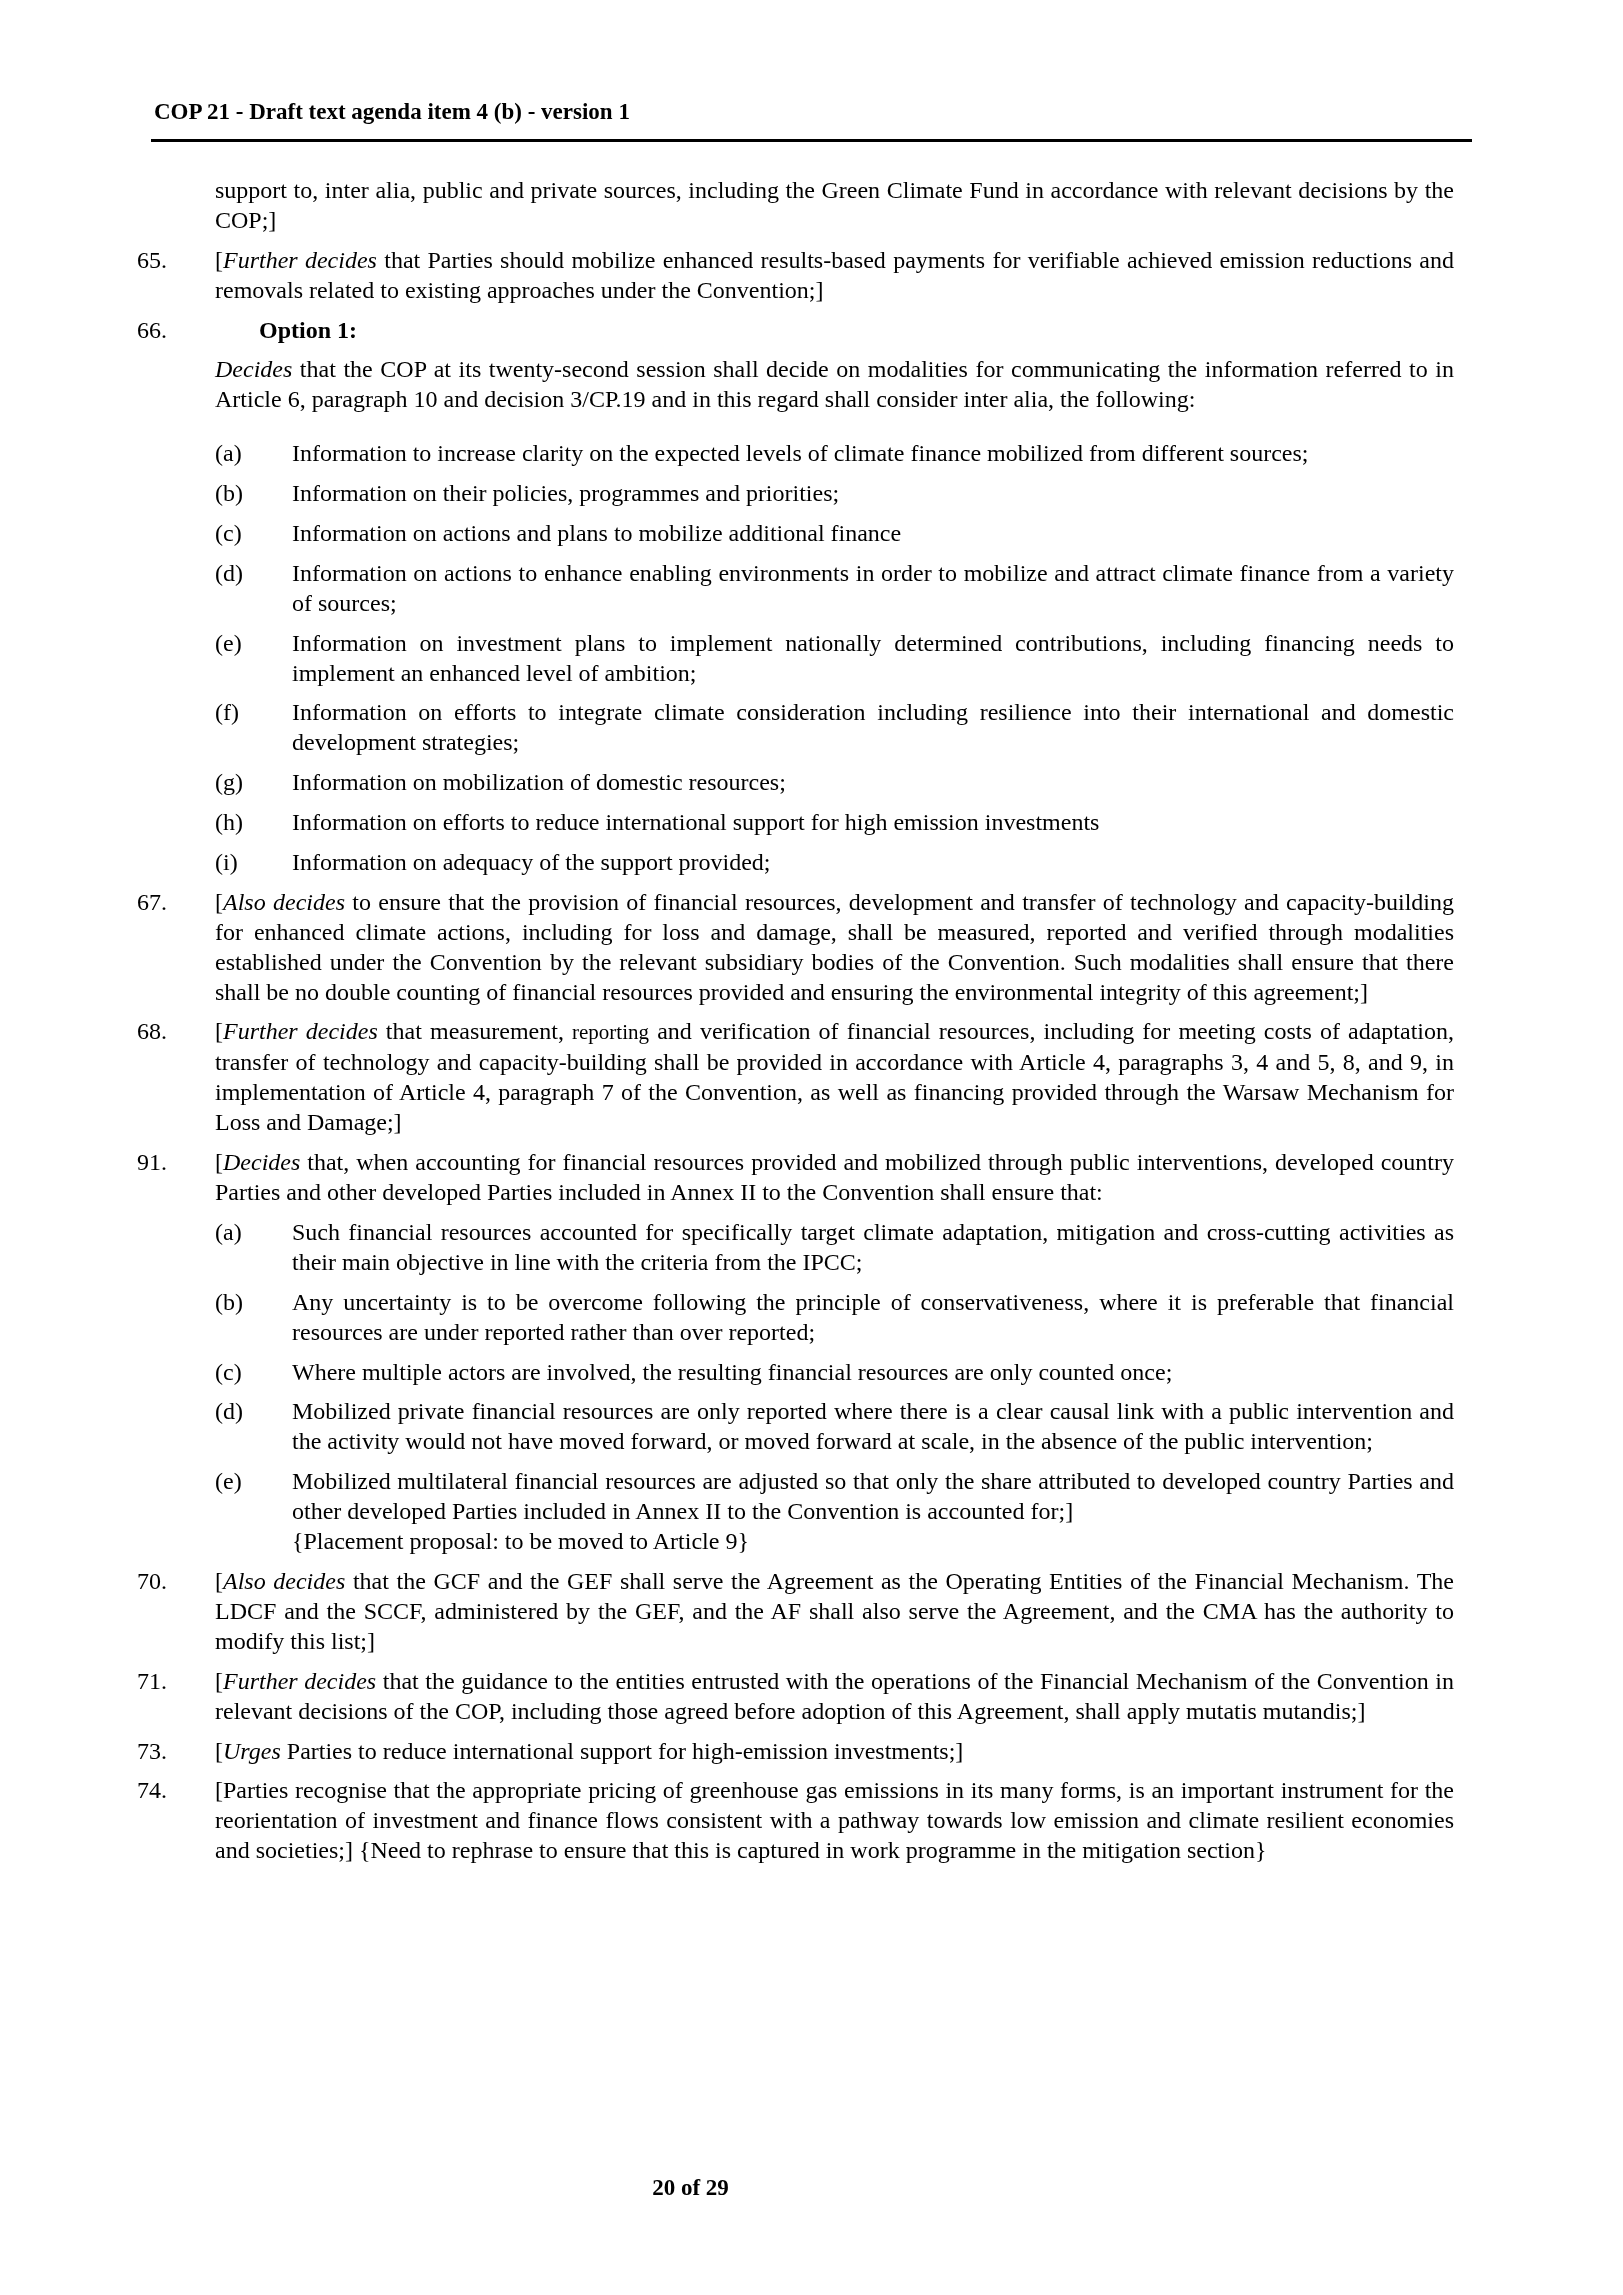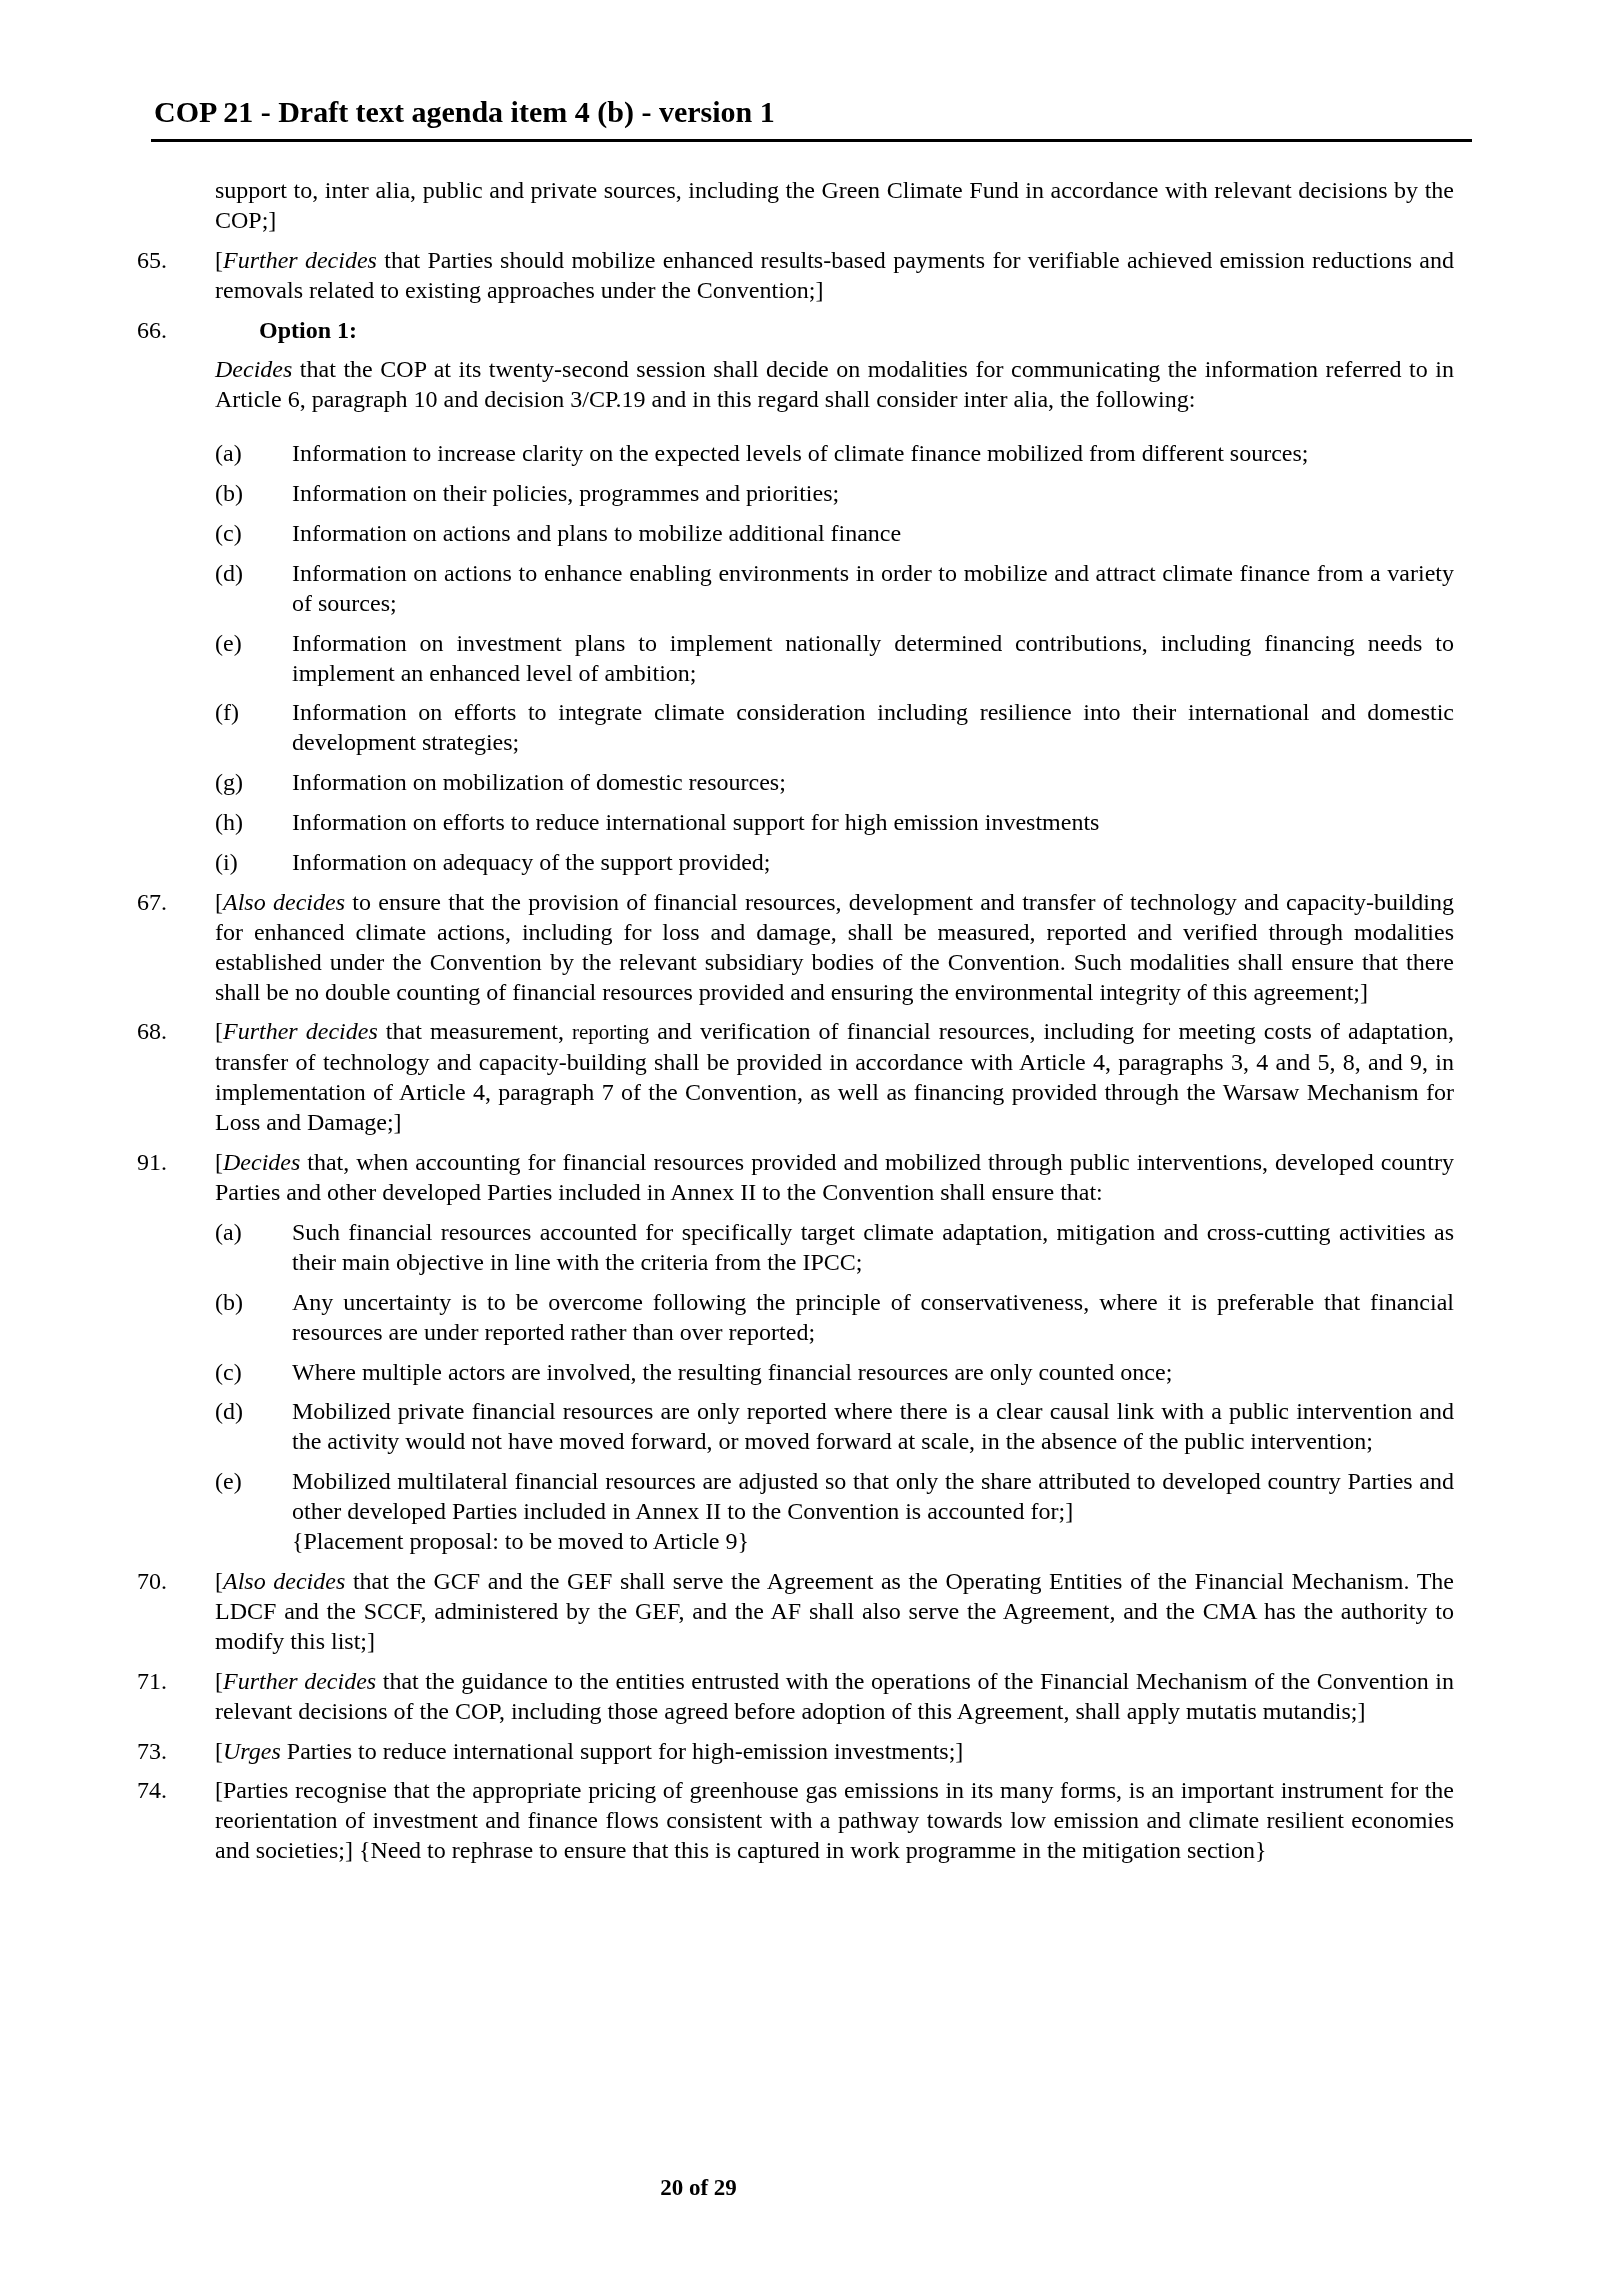--- a/index.html
+++ b/index.html
@@ -12,21 +12,21 @@
     height: 2295px;
     position: relative;
     overflow: hidden;
     font-family: "Liberation Serif", "DejaVu Serif", serif;
     color: #000000;
   }
   .page-header {
     position: absolute;
     left: 154px;
     top: 98px;
-    font-size: 30px;
+    font-size: 23px;
     font-weight: bold;
     line-height: 27.5px;
     white-space: nowrap;
   }
   .header-rule {
     position: absolute;
     left: 151px;
     top: 139px;
     width: 1321px;
     height: 2.6px;
@@ -76,21 +76,21 @@
   }
   .block-text {
     margin: 0 0 24px 78px;
     text-align: justify;
   }
   em, .it { font-style: italic; }
   .small { font-size: 21px; }
   .note { }
   .page-footer {
     position: absolute;
-    left: 12px;
+    left: 4px;
     width: 1373px;
     top: 2174px;
     text-align: center;
     font-size: 23px;
     font-weight: bold;
     line-height: 27.5px;
   }
 </style>
 </head>
 <body>

